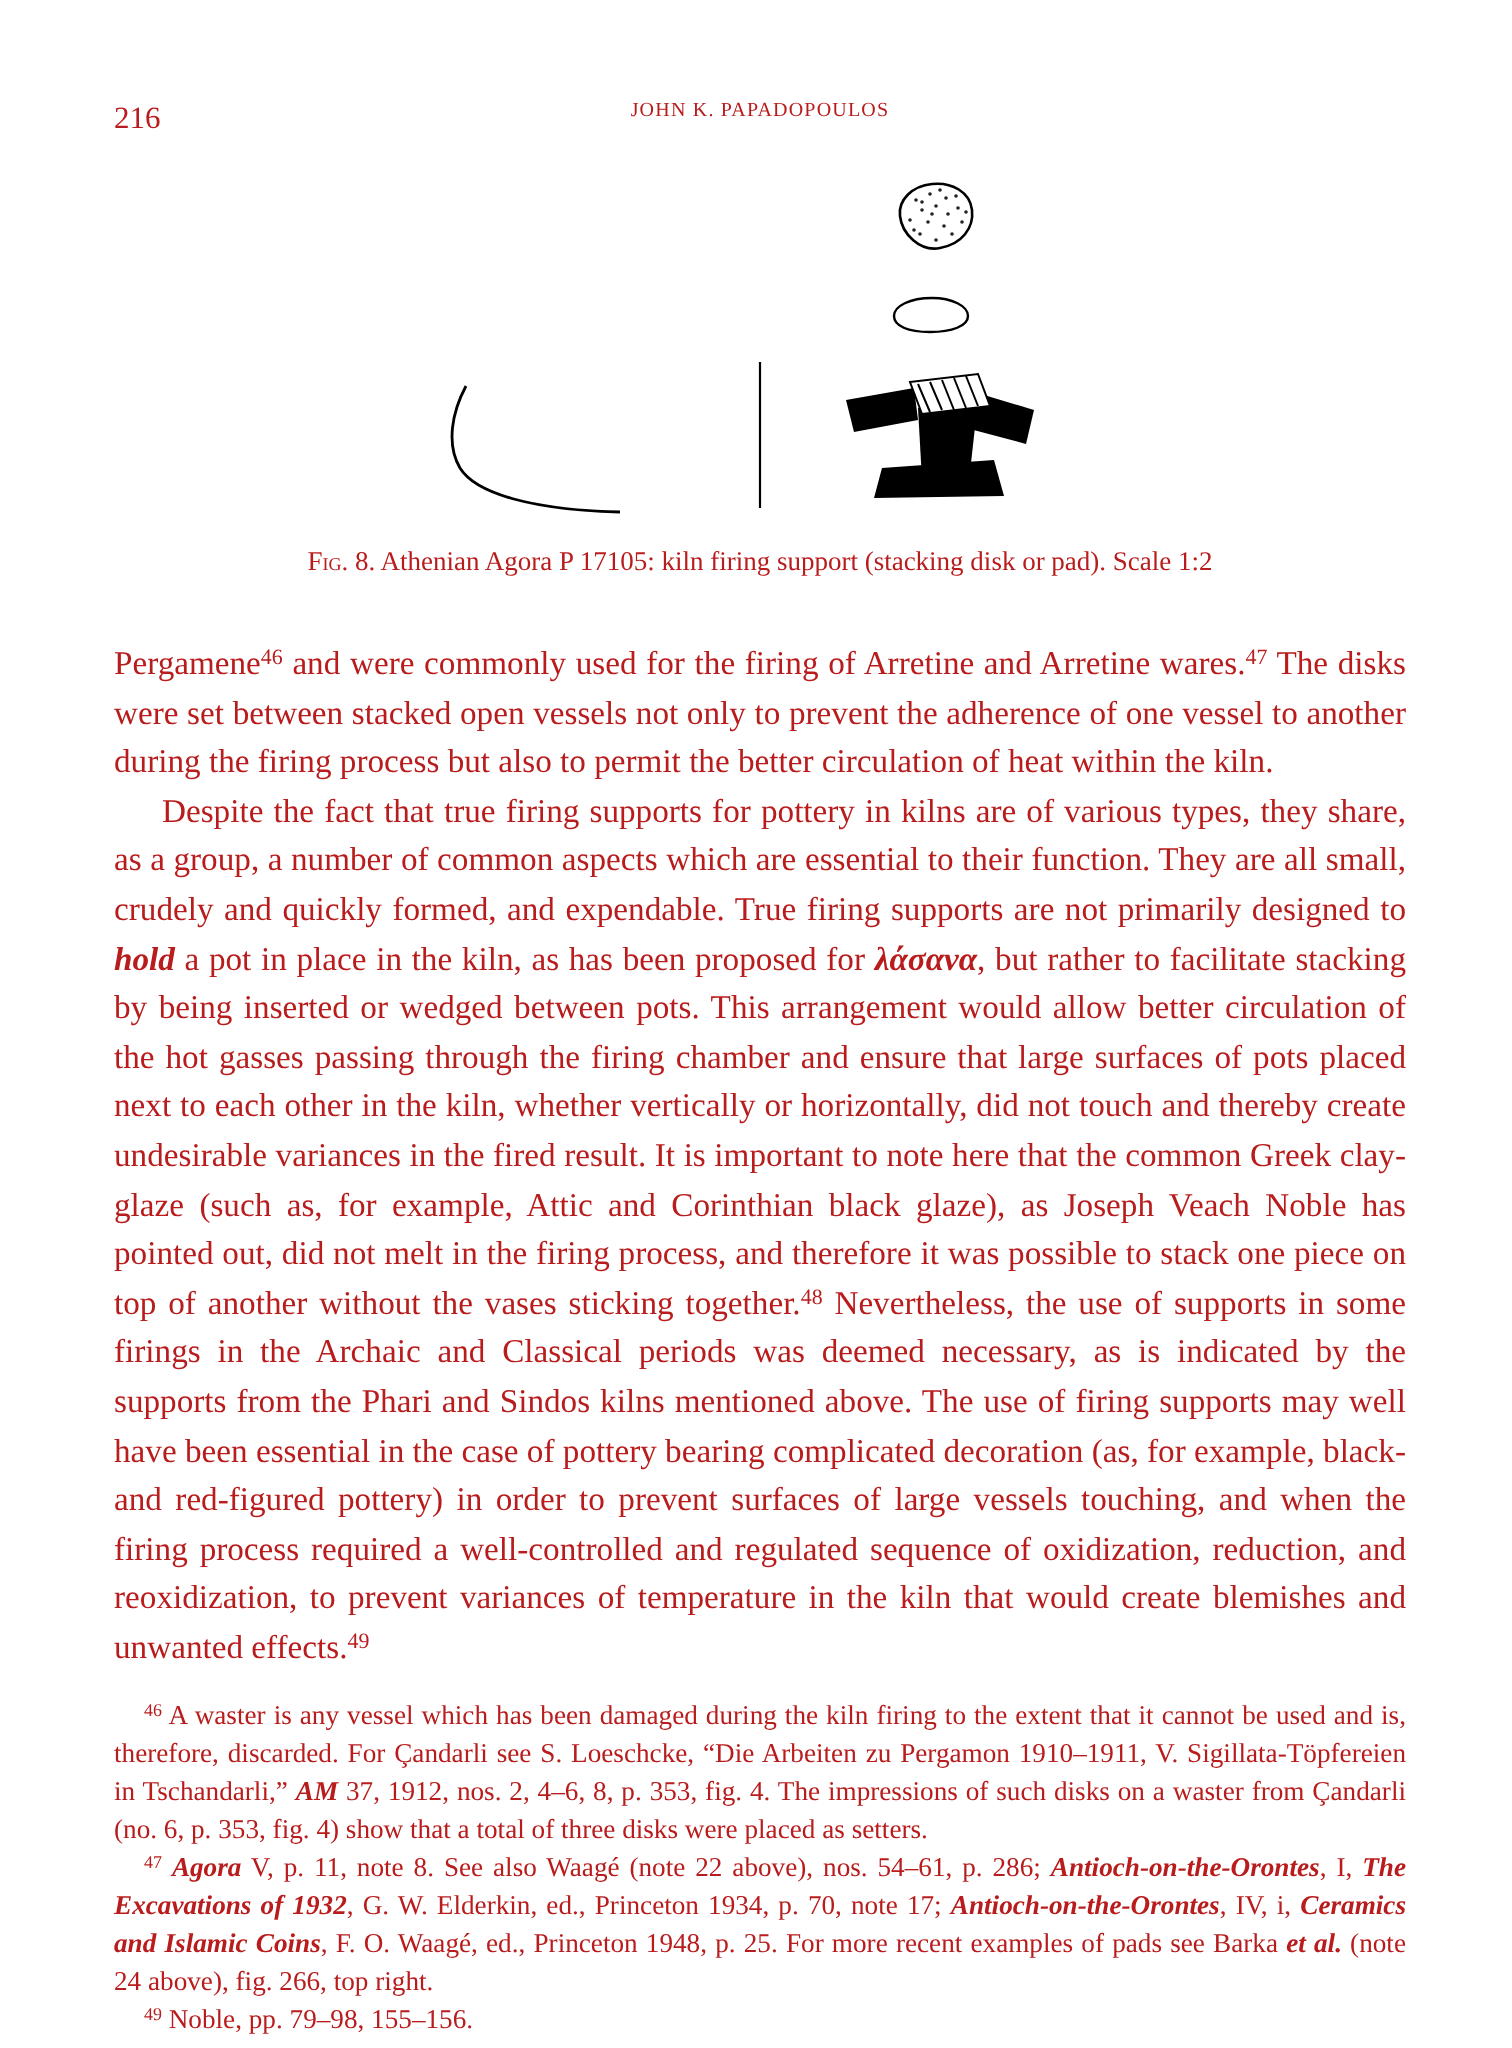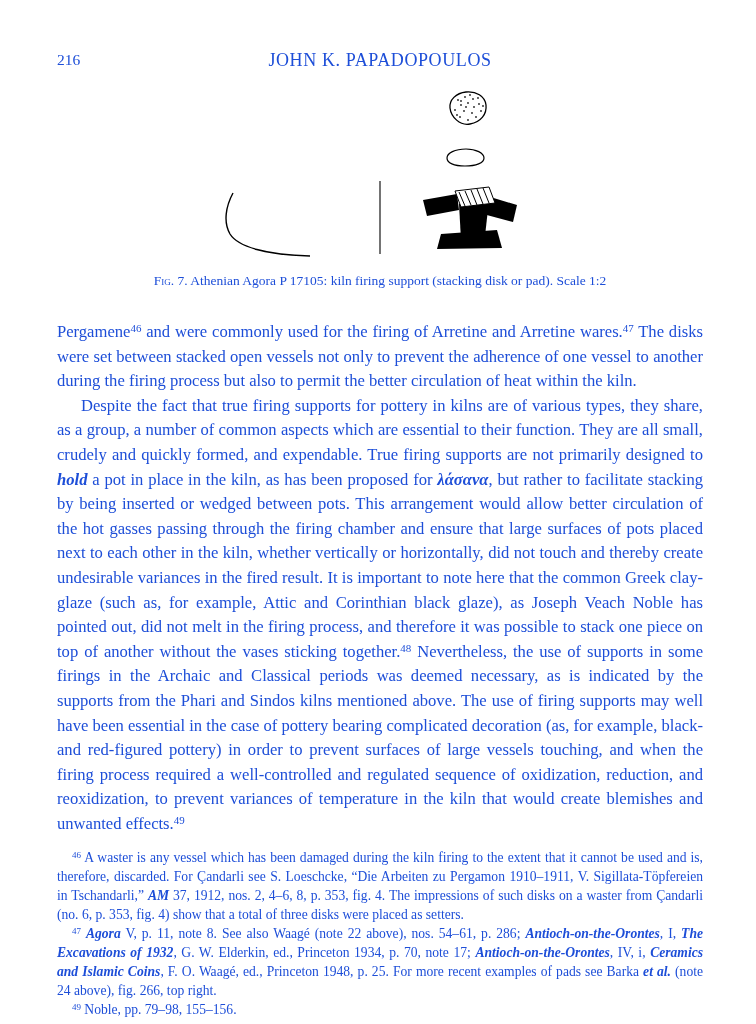--- a/index.html
+++ b/index.html
@@ -1,23 +1,23 @@
 <!DOCTYPE html>
 <html><head>
 <meta charset="utf-8">
 <style>
   html,body{margin:0;padding:0;background:#ffffff;}
   .page{
     position:relative;width:756px;height:1024px;background:#ffffff;overflow:hidden;
-    font-family:"Liberation Serif", serif;color:#1d4ed8;
+    font-family:"Liberation Serif", serif;color:#b91c1c;
   }
   .content{position:absolute;left:57px;top:0;width:646px;}
   .header{position:relative;margin-top:50px;height:20px;}
   .page-num{position:absolute;left:0;top:1px;font-size:15.5px;}
-  .running-head{display:block;text-align:center;font-size:18px;letter-spacing:0.6px;}
+  .running-head{display:block;text-align:center;font-size:10px;letter-spacing:0.6px;}
   .figure{margin:14px 0 0 0;padding:0;}
   svg.drawing{display:block;}
   .caption{text-align:center;font-size:13.5px;margin-top:6px;line-height:18px;}
   .sc{font-variant:small-caps;}
   .body-text{margin-top:30px;font-size:16.6px;line-height:24.6px;text-align:justify;}
   .body-text p{margin:0;padding:0;}
   .body-text p.indent{text-indent:24px;}
   .footnotes{margin-top:12px;font-size:13.6px;line-height:19px;text-align:justify;}
   .footnotes p{margin:0;padding:0;text-indent:15px;}
   sup{font-size:66%;line-height:0;position:relative;top:-0.45em;vertical-align:baseline;font-family:Liberation Serif, serif;}
@@ -76,21 +76,21 @@
 
         <g stroke="#000">
           <polygon points="398,107 432,103 438,119 404,123" fill="#ffffff" stroke-width="1"></polygon>
           <line x1="402" y1="108" x2="408" y2="122" stroke-width="1"></line>
           <line x1="408" y1="107" x2="414" y2="121" stroke-width="1"></line>
           <line x1="414" y1="106" x2="420" y2="121" stroke-width="1"></line>
           <line x1="420" y1="105" x2="426" y2="120" stroke-width="1"></line>
           <line x1="426" y1="104" x2="432" y2="119" stroke-width="1"></line>
         </g>
       </svg>
-      <figcaption class="caption"><span class="sc">Fig. 7.</span><span> Athenian Agora P 17105: kiln firing support (stacking disk or pad). Scale 1:2</span></figcaption>
+      <figcaption class="caption"><span class="sc">Fig. 8.</span><span> Athenian Agora P 17105: kiln firing support (stacking disk or pad). Scale 1:2</span></figcaption>
     </figure>
 
     <div class="body-text">
       <p><span>Pergamene</span><sup>46</sup><span> and were commonly used for the firing of Arretine and Arretine wares.</span><sup>47</sup><span> The disks were set between stacked open vessels not only to prevent the adherence of one vessel to another during the firing process but also to permit the better circulation of heat within the kiln.</span></p>
       <p class="indent"><span>Despite the fact that true firing supports for pottery in kilns are of various types, they share, as a group, a number of common aspects which are essential to their function. They are all small, crudely and quickly formed, and expendable. True firing supports are not primarily designed to </span><i>hold</i><span> a pot in place in the kiln, as has been proposed for </span><i>λάσανα</i><span>, but rather to facilitate stacking by being inserted or wedged between pots. This arrangement would allow better circulation of the hot gasses passing through the firing chamber and ensure that large surfaces of pots placed next to each other in the kiln, whether vertically or horizontally, did not touch and thereby create undesirable variances in the fired result. It is important to note here that the common Greek clay-glaze (such as, for example, Attic and Corinthian black glaze), as Joseph Veach Noble has pointed out, did not melt in the firing process, and therefore it was possible to stack one piece on top of another without the vases sticking together.</span><sup>48</sup><span> Nevertheless, the use of supports in some firings in the Archaic and Classical periods was deemed necessary, as is indicated by the supports from the Phari and Sindos kilns mentioned above. The use of firing supports may well have been essential in the case of pottery bearing complicated decoration (as, for example, black- and red-figured pottery) in order to prevent surfaces of large vessels touching, and when the firing process required a well-controlled and regulated sequence of oxidization, reduction, and reoxidization, to prevent variances of temperature in the kiln that would create blemishes and unwanted effects.</span><sup>49</sup></p>
     </div>
 
     <div class="footnotes">
       <p><sup>46</sup><span> A waster is any vessel which has been damaged during the kiln firing to the extent that it cannot be used and is, therefore, discarded. For Çandarli see S. Loeschcke, “Die Arbeiten zu Pergamon 1910–1911, V. Sigillata-Töpfereien in Tschandarli,” </span><i>AM</i><span> 37, 1912, nos. 2, 4–6, 8, p. 353, fig. 4. The impressions of such disks on a waster from Çandarli (no. 6, p. 353, fig. 4) show that a total of three disks were placed as setters.</span></p>
       <p><sup>47</sup><span> </span><i>Agora</i><span> V, p. 11, note 8. See also Waagé (note 22 above), nos. 54–61, p. 286; </span><i>Antioch-on-the-Orontes</i><span>, I, </span><i>The Excavations of 1932</i><span>, G. W. Elderkin, ed., Princeton 1934, p. 70, note 17; </span><i>Antioch-on-the-Orontes</i><span>, IV, i, </span><i>Ceramics and Islamic Coins</i><span>, F. O. Waagé, ed., Princeton 1948, p. 25. For more recent examples of pads see Barka </span><i>et al.</i><span> (note 24 above), fig. 266, top right.</span></p>

